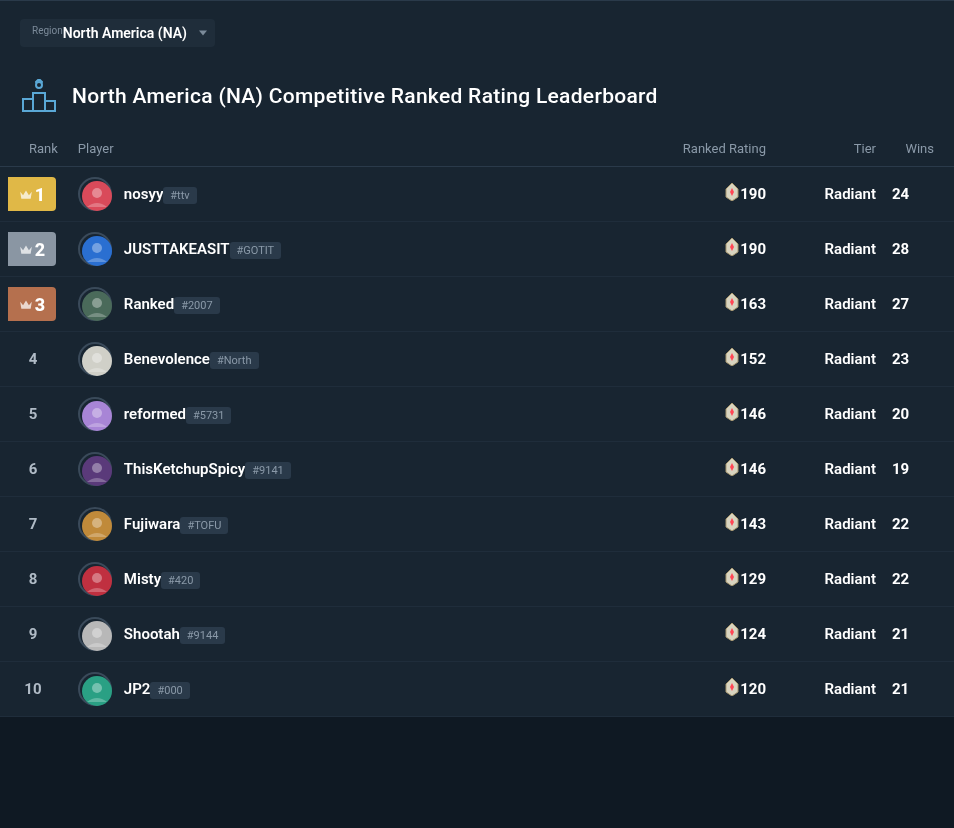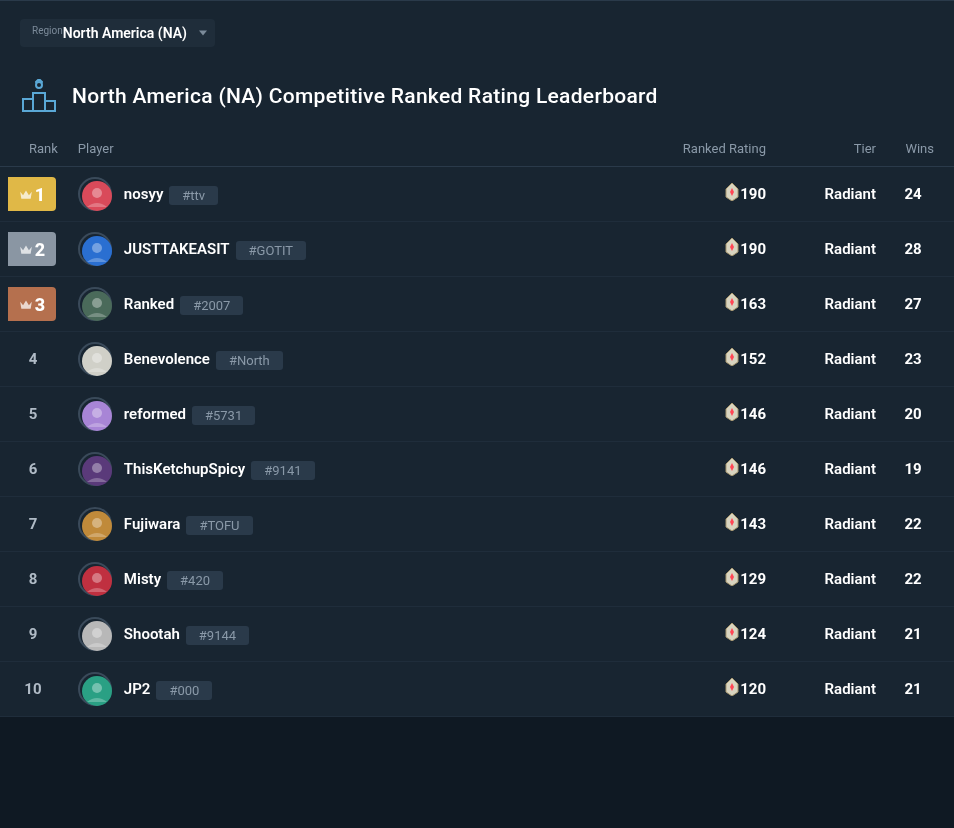--- a/index.html
+++ b/index.html
@@ -139,38 +139,37 @@
     border-radius: 50%;
     border: 2px solid #3a4a5a;
     flex-shrink: 0;
   }
   .player-name {
     font-size: 15px;
     font-weight: 600;
     color: #fff;
   }
   .player-tag {
-    font-size: 13px;
+    font-size: 11px;
     background: #2a3a4a;
     color: #8a99a8;
-    padding: 2px 13px;
+    padding: 2px 7px;
     border-radius: 3px;
-    margin-left: 6px;
     vertical-align: middle;
   }
   td.rating-cell { text-align: right; }
   .rating-wrap {
     display: inline-flex;
     align-items: center;
     gap: 0;
     font-weight: 700;
   }
   .rating-icon { width: 16px; height: 18px; }
   td.tier-cell { text-align: right; font-weight: 600; color: #fff; }
-  td.wins-cell { text-align: center; font-weight: 700; padding-right: 20px; margin-top: 33px; }
+  td.wins-cell { text-align: left; font-weight: 700; padding-right: 20px; margin-top: 33px; }
 </style>
 </head>
 <body>
 
 <div class="container">
 
   <div class="tabs">
   </div>
 
   <div class="region-row">

